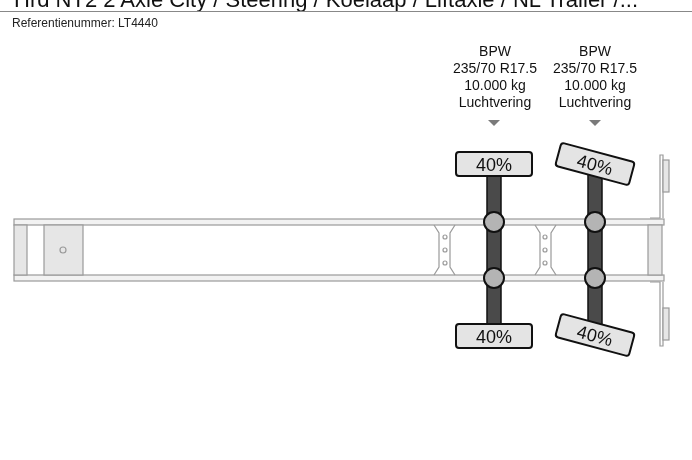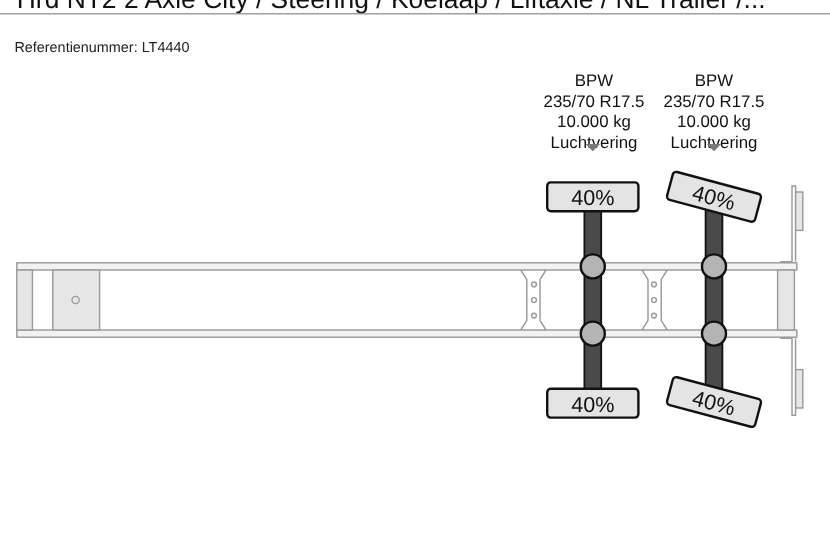--- a/index.html
+++ b/index.html
@@ -1,20 +1,20 @@
 <!DOCTYPE html>
 <html><head>
 <meta charset="utf-8">
 <style>
   html, body { margin: 0; padding: 0; background: #ffffff; }
   body { width: 692px; height: 460px; overflow: hidden; position: relative; font-family: "Liberation Sans", sans-serif; color: #111; }
   .title { position: absolute; left: 14px; top: -11px; font-size: 22px; line-height: 22px; white-space: nowrap; color: #111; }
   .title-rule { position: absolute; left: 0; top: 11px; width: 692px; height: 1px; background: #888; }
-  .ref { position: absolute; left: 12px; top: 32px; font-size: 12px; color: #222; }
-  .axle-label { position: absolute; width: 110px; text-align: center; font-size: 14px; line-height: 17px; color: #111; margin-top: 16px; }
+  .ref { position: absolute; left: 12px; top: 16px; font-size: 12px; color: #222; }
+  .axle-label { position: absolute; width: 110px; text-align: center; font-size: 14px; line-height: 17px; color: #111; }
   .axle-label div { white-space: nowrap; }
   svg.diagram { position: absolute; left: 0; top: 0; }
 </style>
 </head>
 <body>
 
 <div class="title">Hrd NT2 2 Axle City / Steering / Koelaap / Liftaxle / NL Trailer /...</div>
 <div class="title-rule"></div>
 <div class="ref">Referentienummer: LT4440</div>
 

